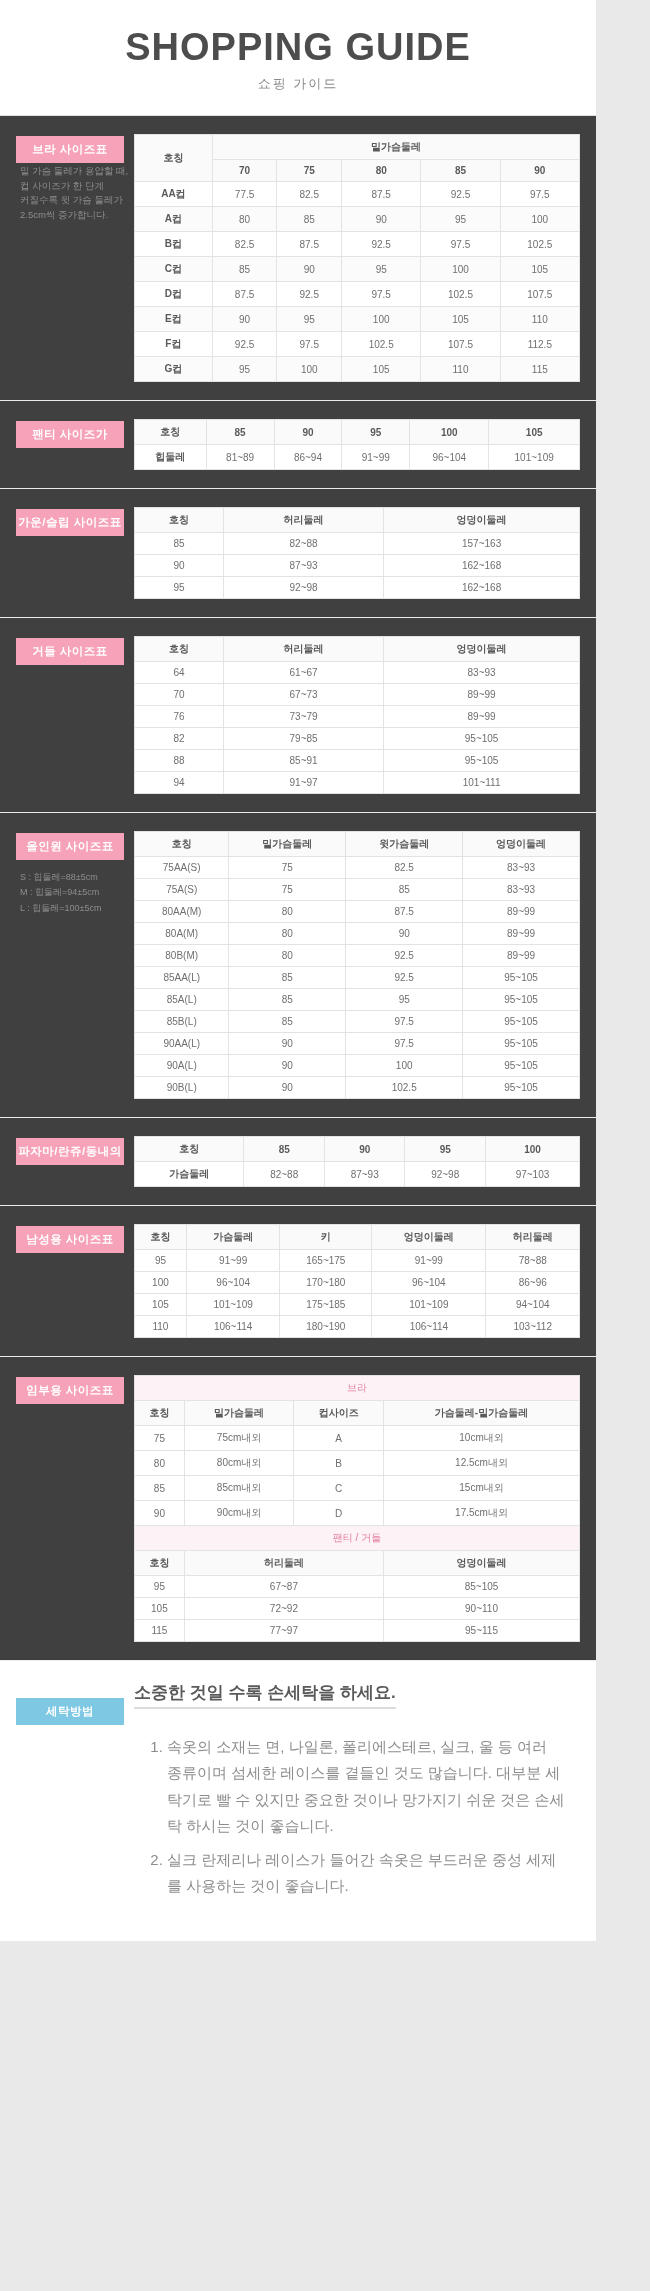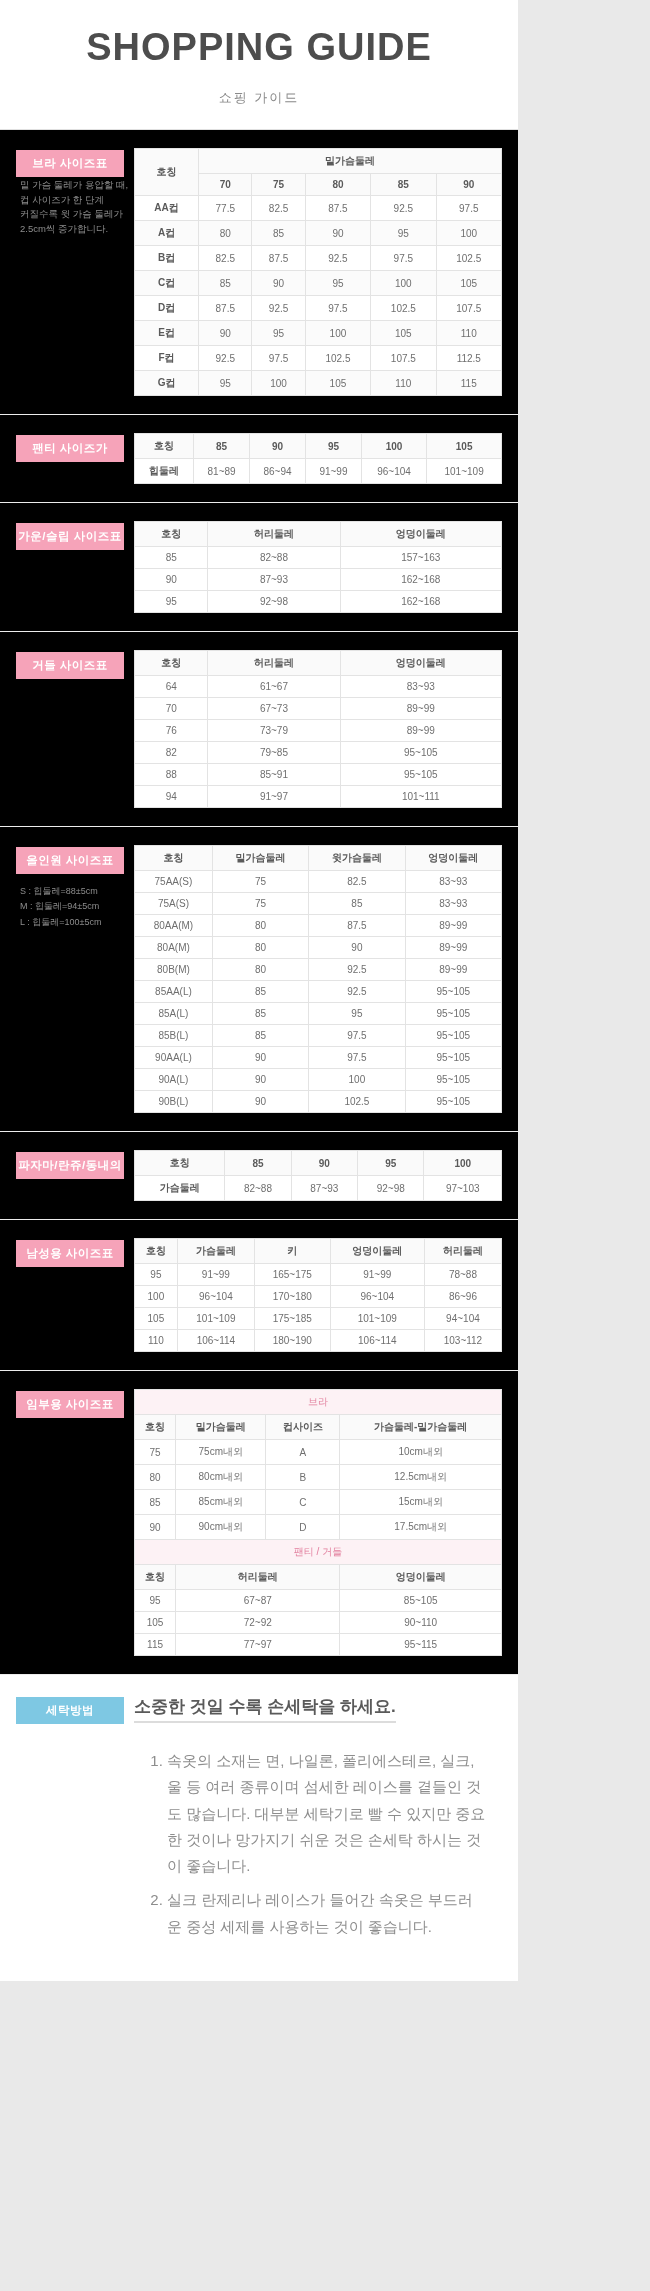--- a/index.html
+++ b/index.html
@@ -4,66 +4,66 @@
 <style>
   * { box-sizing: border-box; }
   html, body { margin:0; padding:0; }
   body {
     width: 650px;
     background: #e9e9e9;
     font-family: "Liberation Sans", sans-serif;
     color: #4a4a4a;
   }
   .page {
-    width: 518px;
+    width: 596px;
     position: relative;
     background: #e9e9e9;
     padding-bottom: 10px;
   }
   .header {
     background: #ffffff;
     text-align: center;
     padding: 26px 0 22px 0;
     border-bottom: 1px solid #e0e0e0;
   }
   .header h1 {
     margin: 0;
     font-size: 38px;
     letter-spacing: 1px;
     font-weight: bold;
     color: #4d4d4d;
     font-family: "Liberation Sans", sans-serif;
   }
   .header .sub {
-    margin-top: 20px;
+    margin-top: 6px;
     font-size: 13px;
     color: #8a8a8a;
     letter-spacing: 2px;
   }
 
   .section {
-    background: #000000;
+    background: #404040;
     padding: 18px 16px 18px 16px;
     border-bottom: 1px solid #ececec;
     position: relative;
   }
   .sec-inner { display: flex; align-items: flex-start; }
   .label-col { width: 118px; flex: 0 0 118px; padding-top: 2px; }
   .tag {
     display: inline-block;
     color: #fff;
     font-size: 11.5px;
     font-weight: bold;
     padding: 6px 0;
     width: 108px;
     text-align: center;
     letter-spacing: 0.5px;
   }
   .tag.pink { background: #f6a3b9; }
-  .tag.blue { background: #7ec8e3; }
+  .tag.blue { background: #7ec8e3; margin-top: 15px; }
   .note {
     margin-top: 1px;
     font-size: 9.5px;
     line-height: 1.55;
     color: #8d8d8d;
     padding-left: 4px;
   }
   .note2 {
     margin-top: 10px;
     font-size: 9px;

